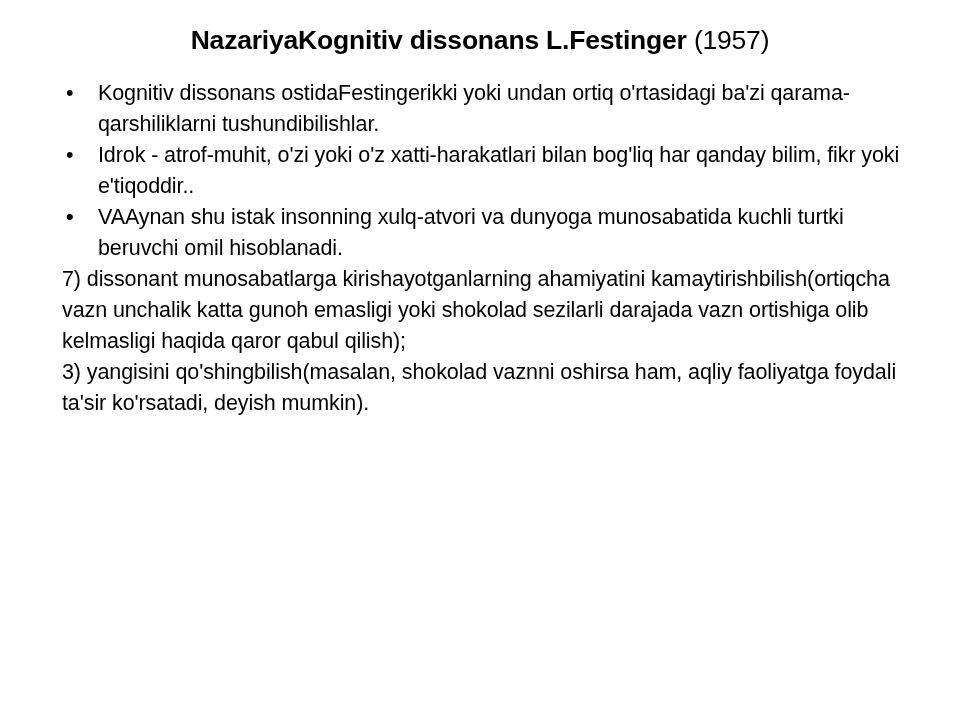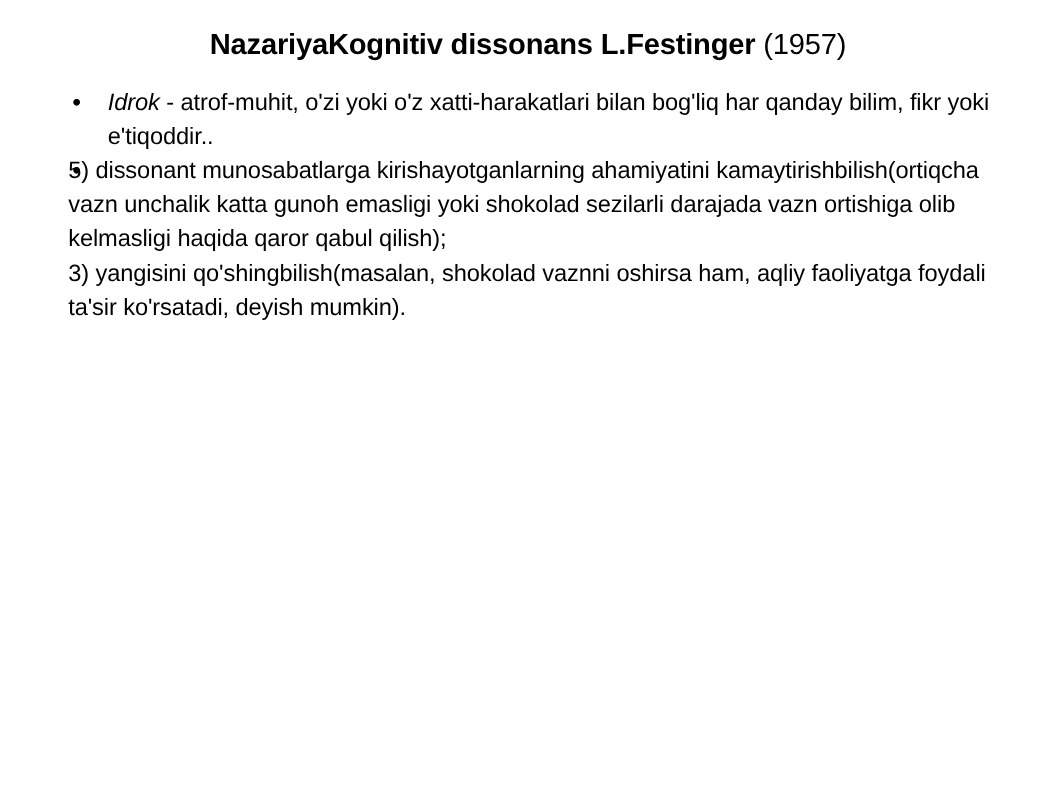--- a/index.html
+++ b/index.html
@@ -63,21 +63,20 @@
     margin: 0;
   }
   ul.bullets > li .bullet-dot {
     position: absolute;
     left: 8px;
     top: 0;
     font-size: 21.5px;
     line-height: 31px;
   }
   .it {
-    font-style: italic;
   }
 
   
   #plain-block {
     margin-top: 0;
     padding-left: 4px;
   }
   #plain-block p {
     margin: 0;
     font-size: 21.5px;
@@ -93,36 +92,38 @@
   <div id="slide-title">
     <span class="t-bold">NazariyaKognitiv dissonans L.Festinger</span><span class="t-reg"> (1957)</span>
   </div>
 
   <div id="body-area">
 
     <ul class="bullets">
 
       <li>
         <span class="bullet-dot">•</span>
+        <span>Kognitiv dissonans ostidaFestingerikki yoki undan ortiq o'rtasidagi ba'zi qarama-qarshiliklarni tushundibilishlar.</span>
       </li>
 
       <li>
         <span class="bullet-dot">•</span>
         <span class="it">Idrok</span><span> - atrof-muhit, o'zi yoki o'z xatti-harakatlari bilan bog'liq har qanday bilim, fikr yoki e'tiqoddir..</span>
       </li>
 
       <li>
         <span class="bullet-dot">•</span>
       </li>
 
       <li>
         <span class="bullet-dot">•</span>
+        <span class="it">VAAynan shu istak insonning xulq-atvori va dunyoga munosabatida kuchli turtki beruvchi omil hisoblanadi.</span>
       </li>
 
     </ul>
 
     <div id="plain-block">
-      <p>5) dissonant munosabatlarga kirishayotganlarning ahamiyatini kamaytirishbilish(ortiqcha vazn unchalik katta gunoh emasligi yoki shokolad sezilarli darajada vazn ortishiga olib kelmasligi haqida qaror qabul qilish);</p>
+      <p>7) dissonant munosabatlarga kirishayotganlarning ahamiyatini kamaytirishbilish(ortiqcha vazn unchalik katta gunoh emasligi yoki shokolad sezilarli darajada vazn ortishiga olib kelmasligi haqida qaror qabul qilish);</p>
       <p>3) yangisini qo'shingbilish(masalan, shokolad vaznni oshirsa ham, aqliy faoliyatga foydali ta'sir ko'rsatadi, deyish mumkin).</p>
     </div>
 
   </div>
 </div>
 
 </body></html>

